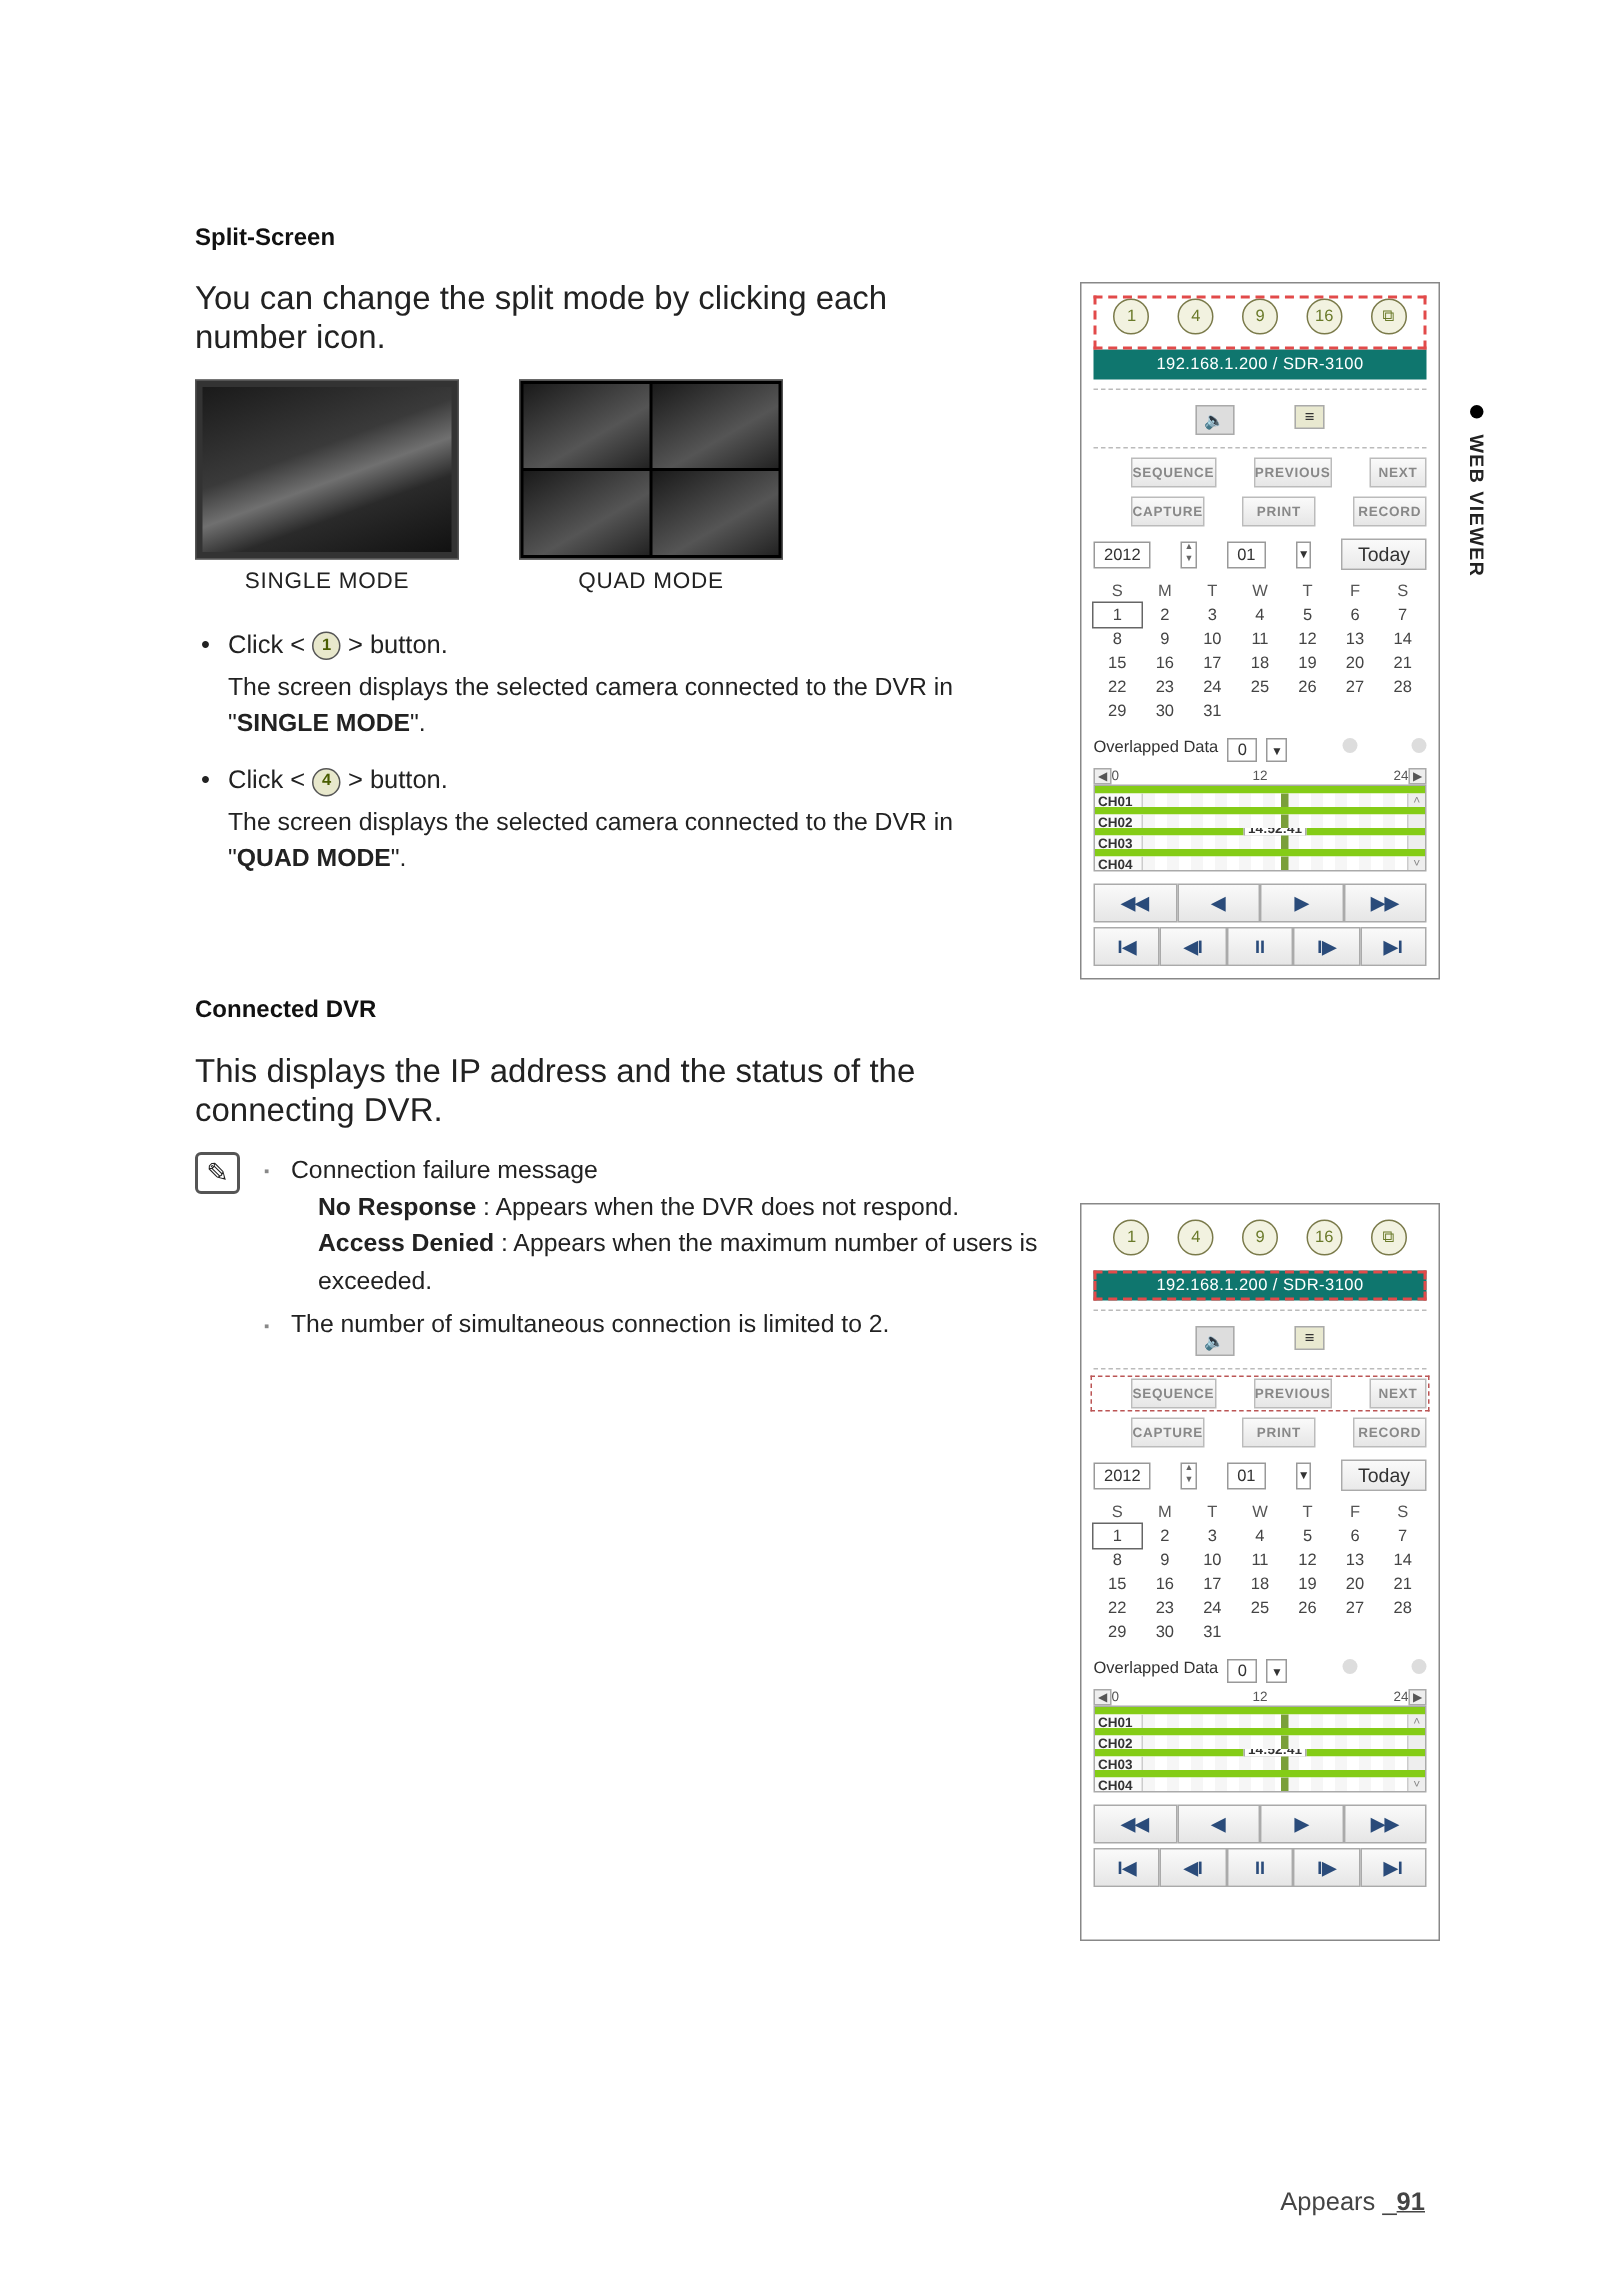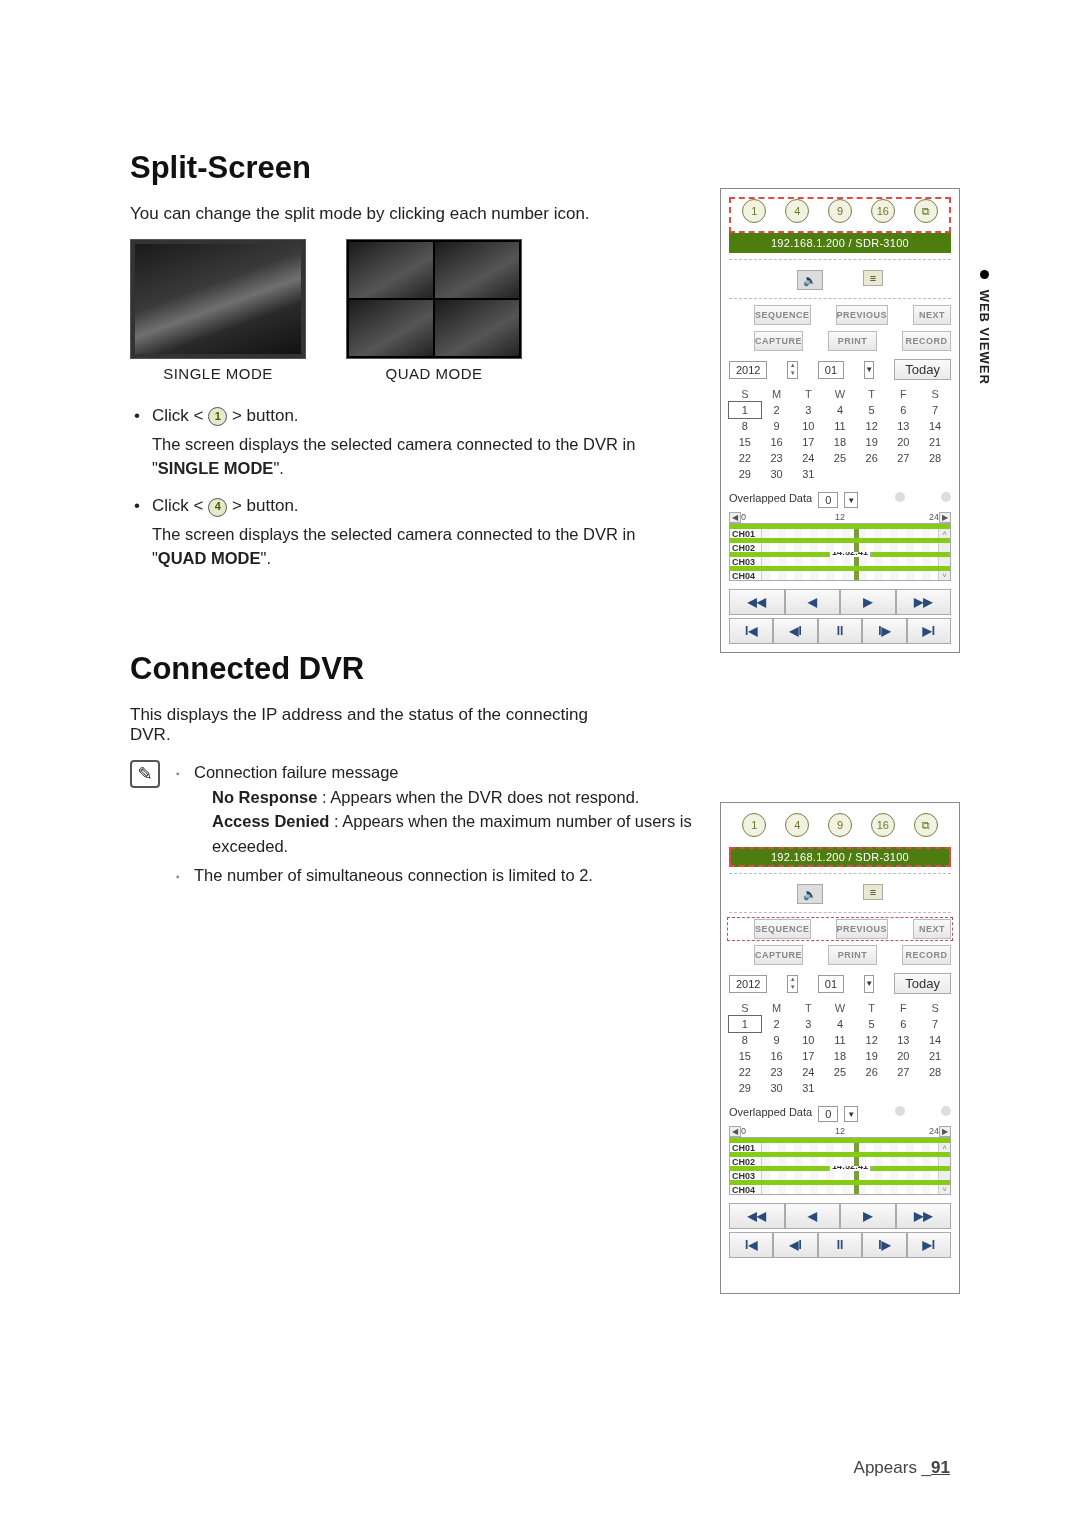--- a/index.html
+++ b/index.html
@@ -1,22 +1,22 @@
 <!DOCTYPE html>
 <html><head>
 <meta charset="utf-8">
 <style>
   * { box-sizing: border-box; margin: 0; padding: 0; }
   html, body { background: #fff; font-family: Arial, Helvetica, sans-serif; color: #222; }
   .page {
     width: 1080px; height: 1530px; position: relative; background: #fff;
     padding: 150px 130px 60px 130px;
   }
-  .section-title { font-size: 31px; font-weight: bold; margin-bottom: 18px; color: #111; }
-  .intro { font-size: 17px; margin-bottom: 15px; color: #222; max-width:500px; }
+  .section-title { font-size: 16px; font-weight: bold; margin-bottom: 18px; color: #111; }
+  .intro { font-size: 22px; margin-bottom: 15px; color: #222; max-width:500px; }
   .screenshot-row { display: flex; gap: 40px; margin-bottom: 6px; }
   .shot {
     width: 176px; height: 120px; background: #333; border: 1px solid #555;
     position: relative; overflow: hidden;
   }
   .shot.single::after {
     content:''; position:absolute; inset:4px; background:
       linear-gradient(160deg,#1a1a1a 0%,#3a3a3a 40%,#707070 55%,#2a2a2a 70%,#111 100%);
   }
   .shot.quad { display:grid; grid-template-columns:1fr 1fr; grid-template-rows:1fr 1fr; gap:2px; padding:2px; background:#000;}
@@ -37,21 +37,21 @@
   
   .dvr-panel {
     position:absolute; width:240px; border:1px solid #888;
     font-size:12px; color:#333; background:#fff;
   }
   .panel1 { top:188px; right:120px; }
   .panel2 { top:802px; right:120px; height:492px; }
   .dvr-inner { padding:8px; }
   .split-icons { display:flex; justify-content:space-around; padding:2px 4px 10px; }
   .sic { width:24px; height:24px; border:1px solid #7a7a4a; border-radius:50%; display:flex; align-items:center; justify-content:center; font-size:11px; color:#6a7a2a; background:#f2f2e0;}
-  .addr-bar { background:#4d7c0f; color:#fff; font-size:11px; padding:4px 6px; text-align:center; letter-spacing:.3px;}
+  .addr-bar { background:#0f766e; color:#fff; font-size:11px; padding:4px 6px; text-align:center; letter-spacing:.3px;}
   .speaker-row { display:flex; justify-content:center; gap:40px; padding:10px 0 8px; border:1px dashed #bbb; border-left:none; border-right:none; margin:6px 0;}
   .spk { width:26px; height:20px; background:#ddd; border:1px solid #aaa; display:flex; align-items:center; justify-content:center; font-size:11px;}
   .spk.small{ width:20px; height:16px; background:#e9e9d0;}
   .btn-row { display:flex; gap:0; margin-top:4px; }
   .dvr-btn { flex:1; border:1px solid #bbb; background:linear-gradient(#fafafa,#e6e6e6); font-size:9px; letter-spacing:.5px; text-align:center; padding:4px 0; color:#888; font-weight:bold;margin-left:25px;}
   .btn-row.dash { outline:1px dashed #b55; outline-offset:1px; }
   .date-row { display:flex; align-items:center; gap:20px; padding:8px 0 6px;}
   .year-box,.mon-box { border:1px solid #999; font-size:11px; padding:2px 6px; background:#fff;}
   .spin { width:14px; height:18px; border:1px solid #999; display:flex; flex-direction:column;}
   .spin span{ flex:1; font-size:6px; text-align:center; line-height:1; color:#666;}

